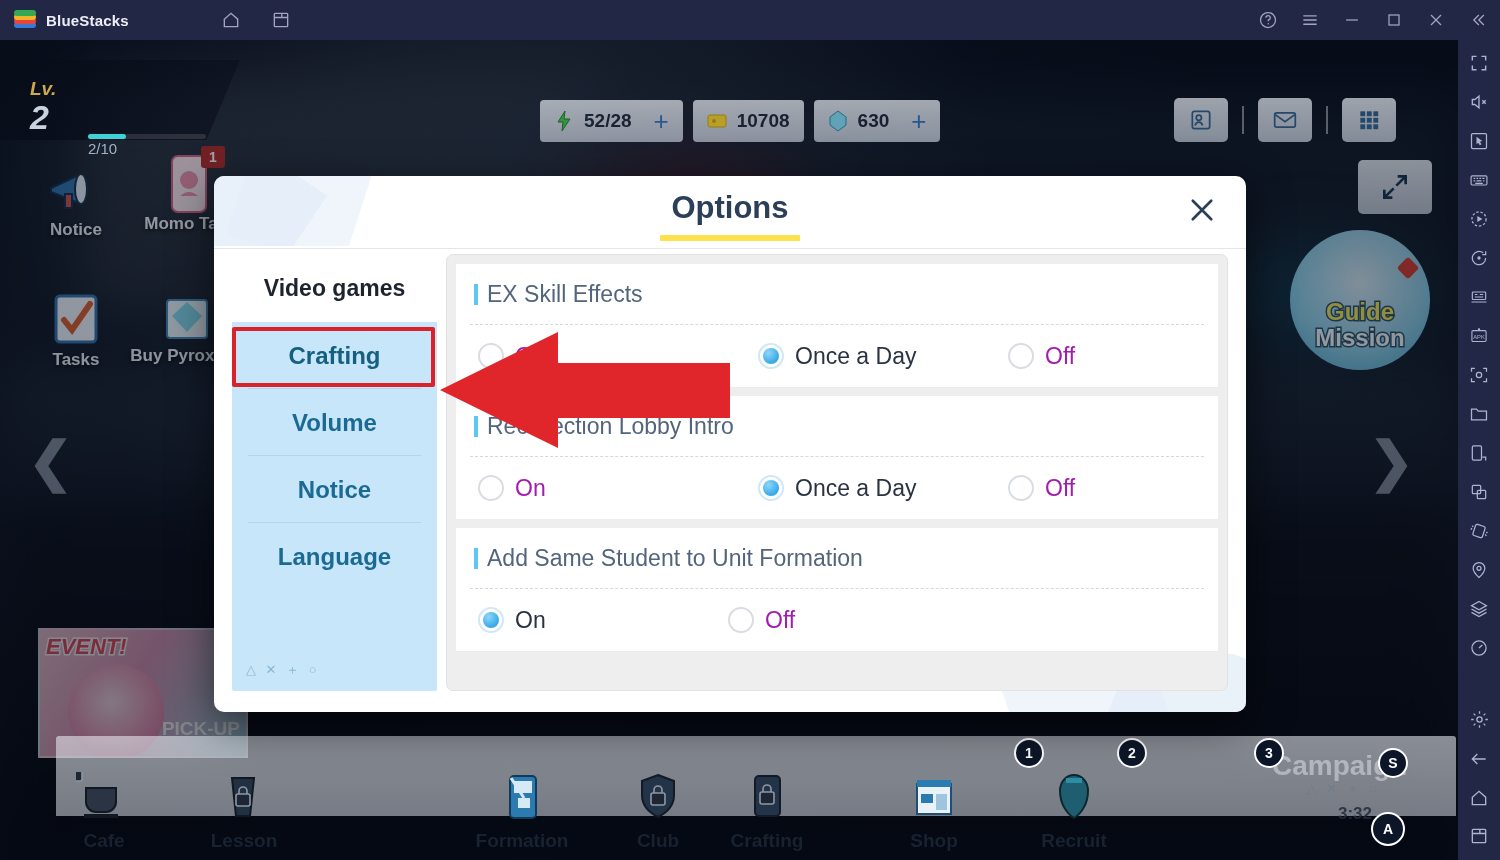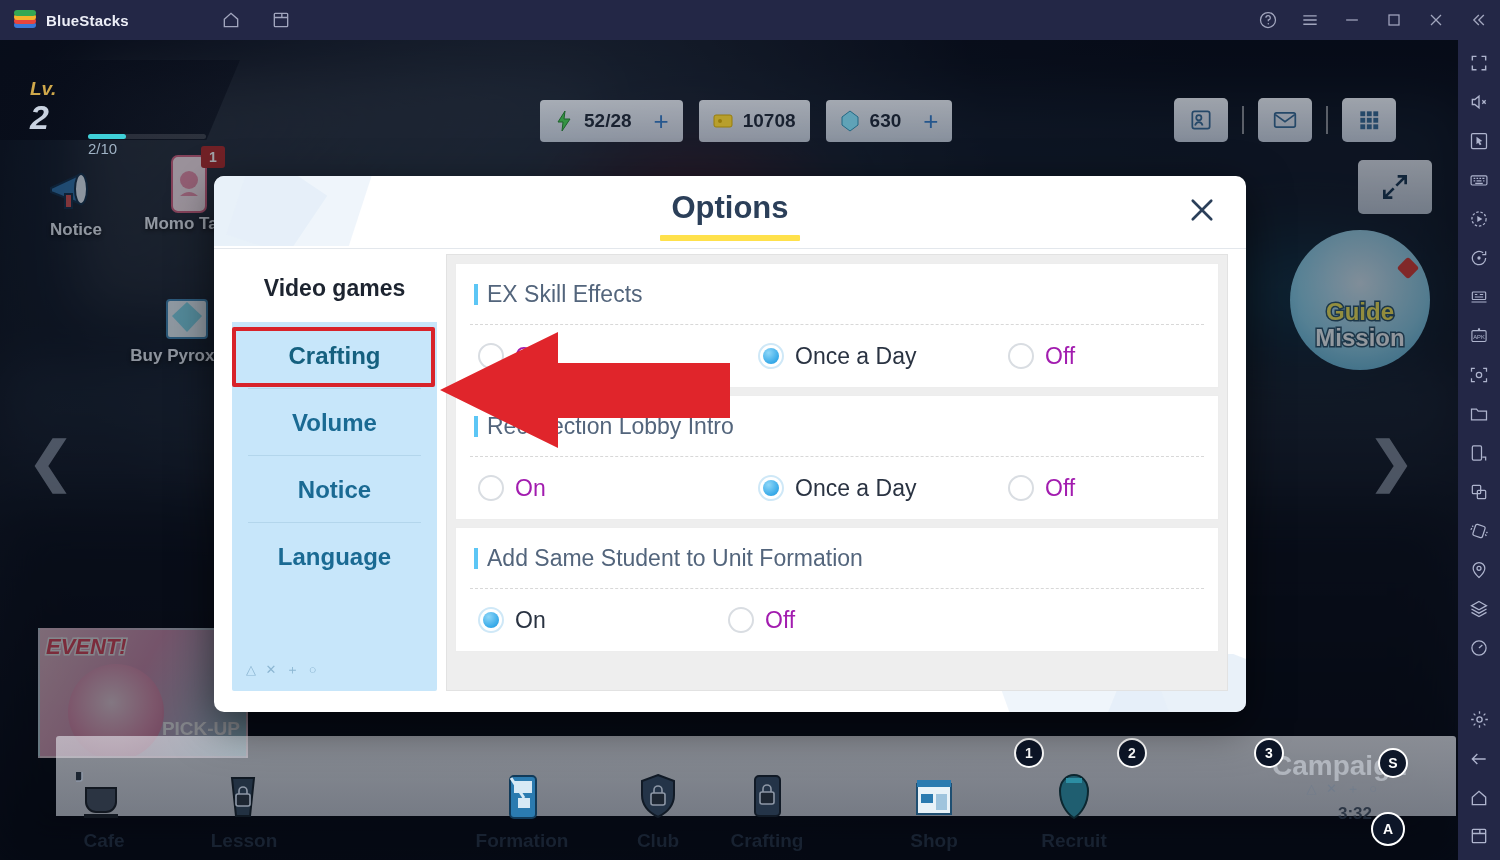--- a/index.html
+++ b/index.html
@@ -62,21 +62,21 @@
   .lvl-box { position:absolute; left:0; top:20px; width:240px; height:80px;
              background: linear-gradient(90deg, rgba(8,13,26,.92), rgba(8,13,26,.55));
              clip-path: polygon(0 0, 100% 0, 86% 100%, 0 100%); }
   .lvl-lv { position:absolute; left:30px; top:38px; color:#cfa84b; font-size:19px; font-style:italic; font-weight:bold; }
   .lvl-num { position:absolute; left:30px; top:58px; color:#c9d2e0; font-size:34px; font-weight:bold; font-style:italic; }
   .lvl-bar { position:absolute; left:88px; top:94px; width:118px; height:5px; background:rgba(255,255,255,.12); border-radius:3px; }
   .lvl-bar i { display:block; height:5px; width:38px; background:#3fd0d8; border-radius:3px; }
   .lvl-txt { position:absolute; left:88px; top:100px; color:#9fb2c4; font-size:15px; }
 
   
-  .curbar { position:absolute; left:540px; top:60px; display:flex; align-items:center; gap:10px; opacity:.72; }
+  .curbar { position:absolute; left:540px; top:60px; display:flex; align-items:center; gap:4px; opacity:.72; }
   .cur { display:flex; align-items:center; height:42px; padding:0 14px;
          background: linear-gradient(180deg, rgba(238,242,248,.92), rgba(205,214,226,.88));
          border-radius:4px; margin-right:6px; }
   .cur .gem { width:20px; height:22px; margin-right:10px; flex:none; }
   .cur .val { color:#1b2433; font-size:19px; font-weight:bold; }
   .cur .plus { color:#2e6fb5; font-size:26px; margin-left:22px; font-weight:300; }
 
   
   .topbtns { position:absolute; right:62px; top:58px; display:flex; align-items:center; gap:14px; opacity:.72; }
   .topbtn { width:54px; height:44px; border-radius:5px;
@@ -172,21 +172,21 @@
   .side .first { height:68px; background:#ffffff; display:flex; align-items:center; justify-content:center; }
   .side .first span { color:#1d2430; font-size:23px; font-weight:bold; }
   .side-item { height:67px; display:flex; align-items:center; justify-content:center; position:relative;
                cursor:pointer; }
   .side-item span { color:#1a6a93; font-size:24px; font-weight:bold; }
   .side-item.sel span { color:#15607f; }
   .side-item .divider { position:absolute; left:16px; right:16px; bottom:0; height:1px; background:#b3d6ec; }
   .side-glyphs { position:absolute; left:14px; bottom:12px; color:#8cb6d2; font-size:13px; letter-spacing:3px; }
 
   .content { position:absolute; left:232px; top:5px; width:782px; height:437px;
-             background:#eeeeee; border:1px solid #e2e2e2; border-radius:0; overflow:hidden; }
+             background:#eeeeee; border:1px solid #e2e2e2; border-radius:7px; overflow:hidden; }
   .opt-card { margin:0 8px 7px; background:#ffffff; border:1px solid #ededed; }
   .opt-card.first { margin-top:8px; }
   .opt-title { display:flex; align-items:center; height:60px; padding-left:18px; }
   .opt-title .bar { width:4px; height:21px; background:#5cc6f5; margin-right:9px; flex:none; }
   .opt-title .txt { color:#53657c; font-size:23px; }
   .opt-dash { border-top:1px dashed #d8d8d8; margin:0 14px; }
   .opt-row { display:flex; align-items:center; height:62px; padding-left:22px; }
   .radio { display:flex; align-items:center; cursor:pointer; }
   .radio .dot { width:26px; height:26px; border-radius:50%; border:2px solid #d9dde2;
                 background:#fff; margin-right:11px; flex:none; position:relative; }
@@ -360,20 +360,29 @@
         <svg width="52" height="62" viewBox="0 0 52 62">
             <rect x="10" y="2" width="34" height="56" rx="6" fill="#f7e3e9" stroke="#d15a7a" stroke-width="2"></rect>
             <circle cx="27" cy="26" r="9" fill="#e88aa4"></circle>
             <path d="M18 42 q9 -8 18 0" fill="#e88aa4"></path>
           </svg>
         <div class="badge-red">1</div>
       </div>
       <div class="lbl">Momo Talk</div>
     </div>
 
+    <div class="gicon" style="left:30px;top:250px;width:92px;">
+      <div class="art">
+        <svg width="56" height="58" viewBox="0 0 56 58">
+            <rect x="8" y="6" width="40" height="46" rx="4" fill="#eef4fa" stroke="#2e6fa8" stroke-width="3"></rect>
+            <path d="M16 30 L24 40 L42 14" stroke="#d85b2c" stroke-width="6" fill="none" stroke-linecap="round"></path>
+          </svg>
+      </div>
+      <div class="lbl">Tasks</div>
+    </div>
 
     <div class="gicon" style="left:128px;top:246px;width:118px;">
       <div class="art">
         <svg width="58" height="58" viewBox="0 0 58 58">
             <rect x="9" y="14" width="40" height="38" rx="3" fill="#e9f4fa" stroke="#3e86b5" stroke-width="2"></rect>
             <path d="M29 16 L44 30 L29 46 L14 30 Z" fill="#6fd3e8" opacity=".85"></path>
           </svg>
       </div>
       <div class="lbl">Buy Pyroxene</div>
     </div>

